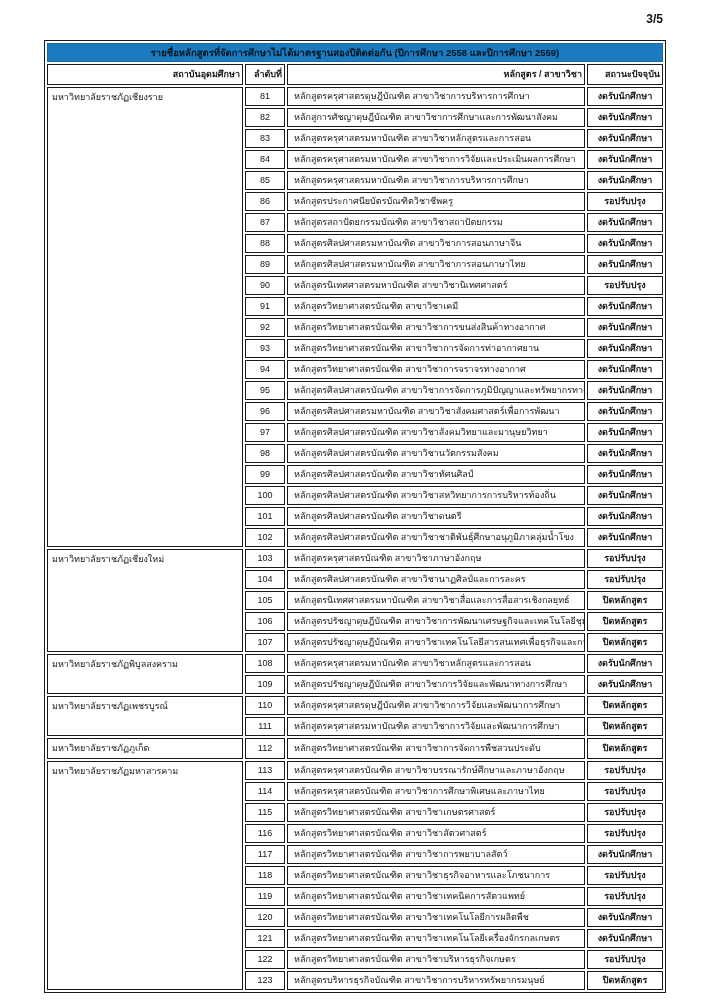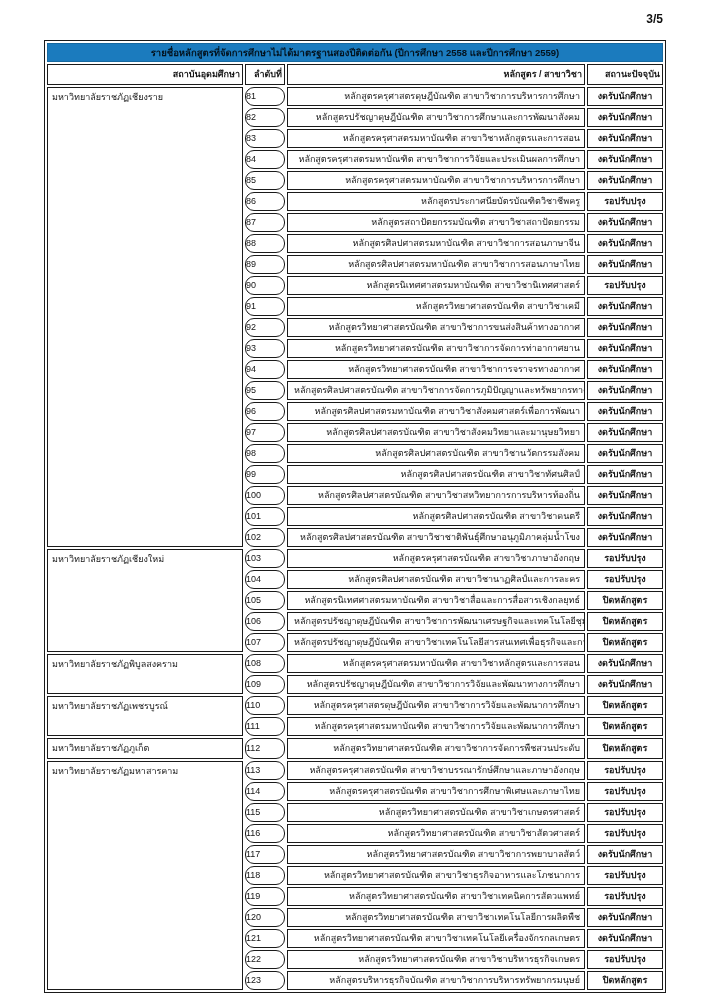--- a/index.html
+++ b/index.html
@@ -29,22 +29,22 @@
   .title-bar{
     background:#1b7bbe;border:1px solid #16689f;
     text-align:center;font-size:9.5px;font-weight:bold;color:#03131f;
     height:17px;line-height:17px;padding:0;
   }
   tr.col-headers th{
     text-align:right;font-weight:bold;height:19px;line-height:19px;padding:0 2px;
   }
   tbody td{height:17px;line-height:17px;}
   td.inst{vertical-align:top;padding-top:2px;line-height:15px;margin-top:18px;}
-  td.no{text-align:left;padding:0;border-radius:9px;}
-  td.prog{text-align:right;padding-left:6px;white-space:nowrap;}
+  td.no{text-align:center;padding:0;}
+  td.prog{text-align:left;padding-left:6px;white-space:nowrap;}
   td.status{text-align:center;padding:0 1px;white-space:nowrap;font-weight:bold;}
 </style>
 </head>
 <body>
 
 <div class="page-number">3/5</div>
 
 <div class="sheet">
   <table>
     <colgroup>
@@ -66,21 +66,21 @@
     </thead>
     <tbody id="tbody">
         <tr>
           <td class="inst" rowspan="22">มหาวิทยาลัยราชภัฏเชียงราย</td>
           <td class="no">81</td>
           <td class="prog">หลักสูตรครุศาสตรดุษฎีบัณฑิต สาขาวิชาการบริหารการศึกษา</td>
           <td class="status">งดรับนักศึกษา</td>
         </tr>
         <tr>
           <td class="no">82</td>
-          <td class="prog">หลักสูตรปรัชญาดุษฎีบัณฑิต สาขาวิชาการศึกษาและการพัฒนาสังคม</td>
+          <td class="prog">หลักสูการศัชญาดุษฎีบัณฑิต สาขาวิชาการศึกษาและการพัฒนาสังคม</td>
           <td class="status">งดรับนักศึกษา</td>
         </tr>
         <tr>
           <td class="no">83</td>
           <td class="prog">หลักสูตรครุศาสตรมหาบัณฑิต สาขาวิชาหลักสูตรและการสอน</td>
           <td class="status">งดรับนักศึกษา</td>
         </tr>
         <tr>
           <td class="no">84</td>
           <td class="prog">หลักสูตรครุศาสตรมหาบัณฑิต สาขาวิชาการวิจัยและประเมินผลการศึกษา</td>

